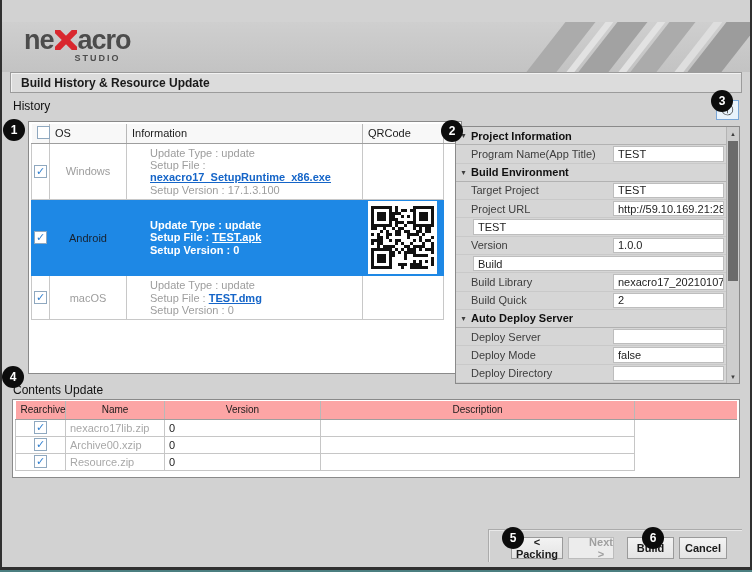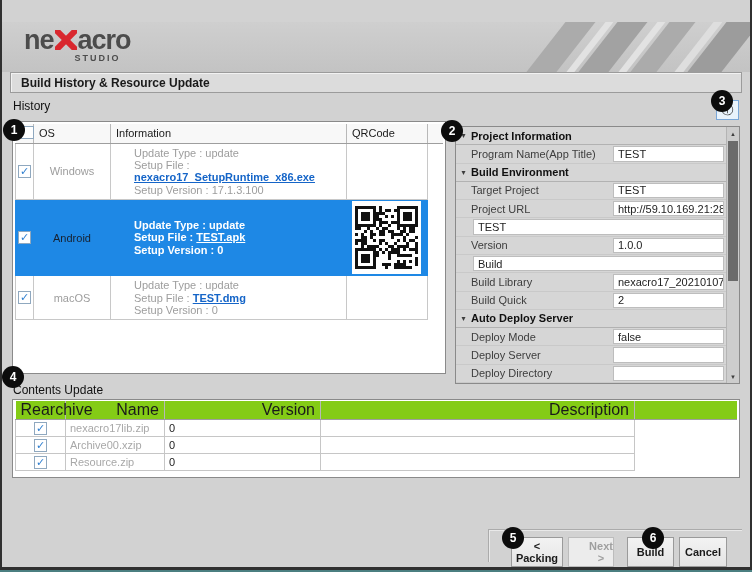--- a/index.html
+++ b/index.html
@@ -30,21 +30,21 @@
   .logo-tagline{align-self:flex-end;margin-right:10px;font-size:9px;font-weight:700;letter-spacing:2px;color:#4c4c4c;line-height:10px;}
 
   
   .section-header{position:absolute;left:10px;top:72px;width:732px;height:21px;background:#dcdcdc;border:1px solid #9b9b9b;box-shadow:inset 1px 1px 0 #f2f2f2;display:flex;align-items:center;padding-left:10px;font-weight:700;font-size:12px;z-index:5;}
 
   .group-label{position:absolute;font-size:12px;color:#111;}
   .history-label{left:13px;top:99px;}
   .contents-label{left:13px;top:383px;}
 
   
-  .history-box{position:absolute;left:12px;top:121px;width:434px;height:253px;background:#fff;border:1px solid #8a8a8a;padding:2px;}
+  .history-box{position:absolute;left:28px;top:121px;width:434px;height:253px;background:#fff;border:1px solid #8a8a8a;padding:2px;}
   table.grid{border-collapse:collapse;table-layout:fixed;width:100%;}
   table.grid th{height:19px;background:#f8f8f8;border-right:1px solid #b8b8b8;border-bottom:1px solid #9e9e9e;font-weight:400;text-align:left;padding:0 5px;font-size:11px;color:#1a1a1a;}
   table.grid th.no-r{border-right:none;}
   table.grid td{border:1px solid #c8c8c8;vertical-align:middle;}
   table.grid td.filler{border:none;background:#fff;}
   tr.gray-row{height:37px;}
   tr.gray-row td{color:#9d9d9d;}
   tr.sel{height:76px;}
   tr.sel td{background:#1e88e5;color:#fff;border-color:#1e88e5;}
   tr.sel td.filler{background:#fff;}
@@ -76,31 +76,31 @@
   
   .sbar{position:absolute;right:0;top:0;bottom:0;width:13px;background:#cdcdcd;border-left:1px solid #b4b4b4;}
   .sbtn{position:absolute;left:0;width:12px;height:13px;display:flex;align-items:center;justify-content:center;font-size:6px;color:#3e3e3e;cursor:pointer;}
   .sbtn.up{top:0;}
   .sbtn.down{bottom:0;}
   .sthumb{position:absolute;left:1px;right:1px;top:14px;height:140px;background:#6b6b6b;cursor:pointer;}
 
   
   .contents-box{position:absolute;left:12px;top:399px;width:728px;height:79px;background:#fff;border:1px solid #8a8a8a;padding:1px 2px;}
   table.grid2{border-collapse:collapse;table-layout:fixed;width:100%;}
-  table.grid2 th{height:18px;background:#84cc16;border-right:1px solid #b8b8b8;border-bottom:1px solid #9e9e9e;font-weight:400;text-align:right;padding:0 5px;font-size:16px;}
+  table.grid2 th{height:18px;background:#fca5a5;border-right:1px solid #b8b8b8;border-bottom:1px solid #9e9e9e;font-weight:400;text-align:center;padding:0 5px;font-size:10px;}
   table.grid2 th.no-r{border-right:none;}
   table.grid2 td{height:17px;border:1px solid #c6c6c6;padding:0 4px;vertical-align:middle;}
   table.grid2 td.c-name{color:#a8a8a8;}
   table.grid2 td.c-desc{color:#222;}
   table.grid2 td.filler2{border:none;background:#fff;}
   table.grid2 td.chk-cell{text-align:center;padding:0;}
 
   
   .btn-groove{position:absolute;left:488px;top:529px;width:254px;height:33px;border-top:1px solid #ababab;border-left:1px solid #ababab;box-shadow:inset 1px 1px 0 #e9e9e9;}
-  .btn{position:absolute;top:537px;height:30px;background:linear-gradient(#f3f3f3,#e4e4e4);border:1px solid #9a9a9a;font-family:inherit;font-size:11px;font-weight:700;color:#1a1a1a;display:flex;align-items:center;justify-content:center;cursor:pointer;z-index:5;}
+  .btn{position:absolute;top:537px;height:22px;background:linear-gradient(#f3f3f3,#e4e4e4);border:1px solid #9a9a9a;font-family:inherit;font-size:11px;font-weight:700;color:#1a1a1a;display:flex;align-items:center;justify-content:center;cursor:pointer;z-index:5;}
   .btn.disabled{color:#9f9f9f;border-color:#bcbcbc;background:#ececec;padding-left:20px;}
   .btn-packing{left:511px;width:52px;}
   .btn-next{left:568px;width:46px;}
   .btn-build{left:627px;width:47px;}
   .btn-cancel{left:679px;width:48px;}
 
   
   .badge{position:absolute;width:22px;height:22px;border-radius:50%;background:#0c0c0c;color:#fff;font-weight:700;font-size:12px;display:flex;align-items:center;justify-content:center;z-index:60;}
   .b1{left:3px;top:119px;} .b2{left:441px;top:120px;} .b3{left:711px;top:90px;}
   .b4{left:2px;top:366px;} .b5{left:502px;top:527px;} .b6{left:642px;top:527px;}
@@ -389,27 +389,27 @@
           <span class="gutter"></span>
           <span class="plabel">Build Quick</span>
           <span class="pvalue">2</span>
         </div>
         <div class="prow cat">
           <span class="gutter">▾</span>
           <span class="plabel">Auto Deploy Server</span>
         </div>
         <div class="prow">
           <span class="gutter"></span>
+          <span class="plabel">Deploy Server</span>
+          <span class="pvalue"></span>
+        </div>
+        <div class="prow">
+          <span class="gutter"></span>
           <span class="plabel">Deploy Mode</span>
           <span class="pvalue">false</span>
-        </div>
-        <div class="prow">
-          <span class="gutter"></span>
-          <span class="plabel">Deploy Server</span>
-          <span class="pvalue"></span>
         </div>
         <div class="prow">
           <span class="gutter"></span>
           <span class="plabel">Deploy Directory</span>
           <span class="pvalue"></span>
         </div>
       </div>
     <div class="sbar">
       <div class="sbtn up">▲</div>
       <div class="sthumb"></div>

